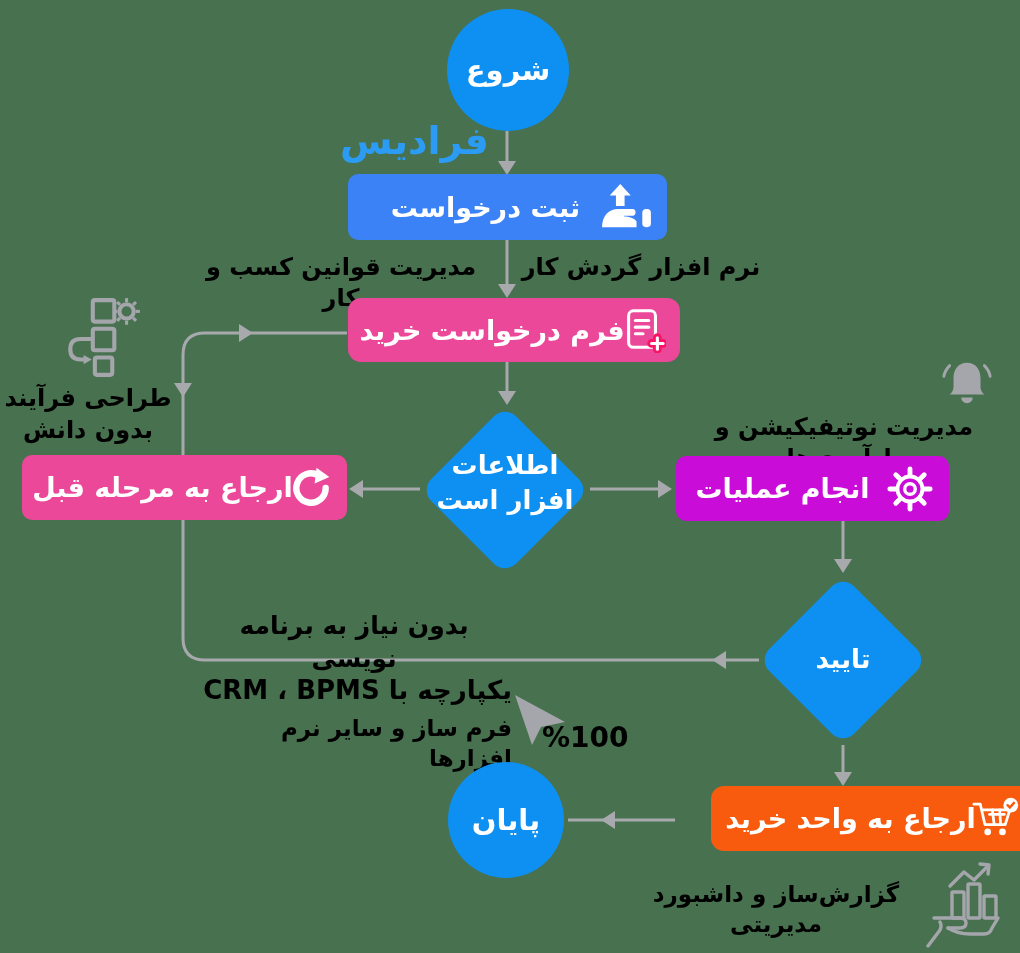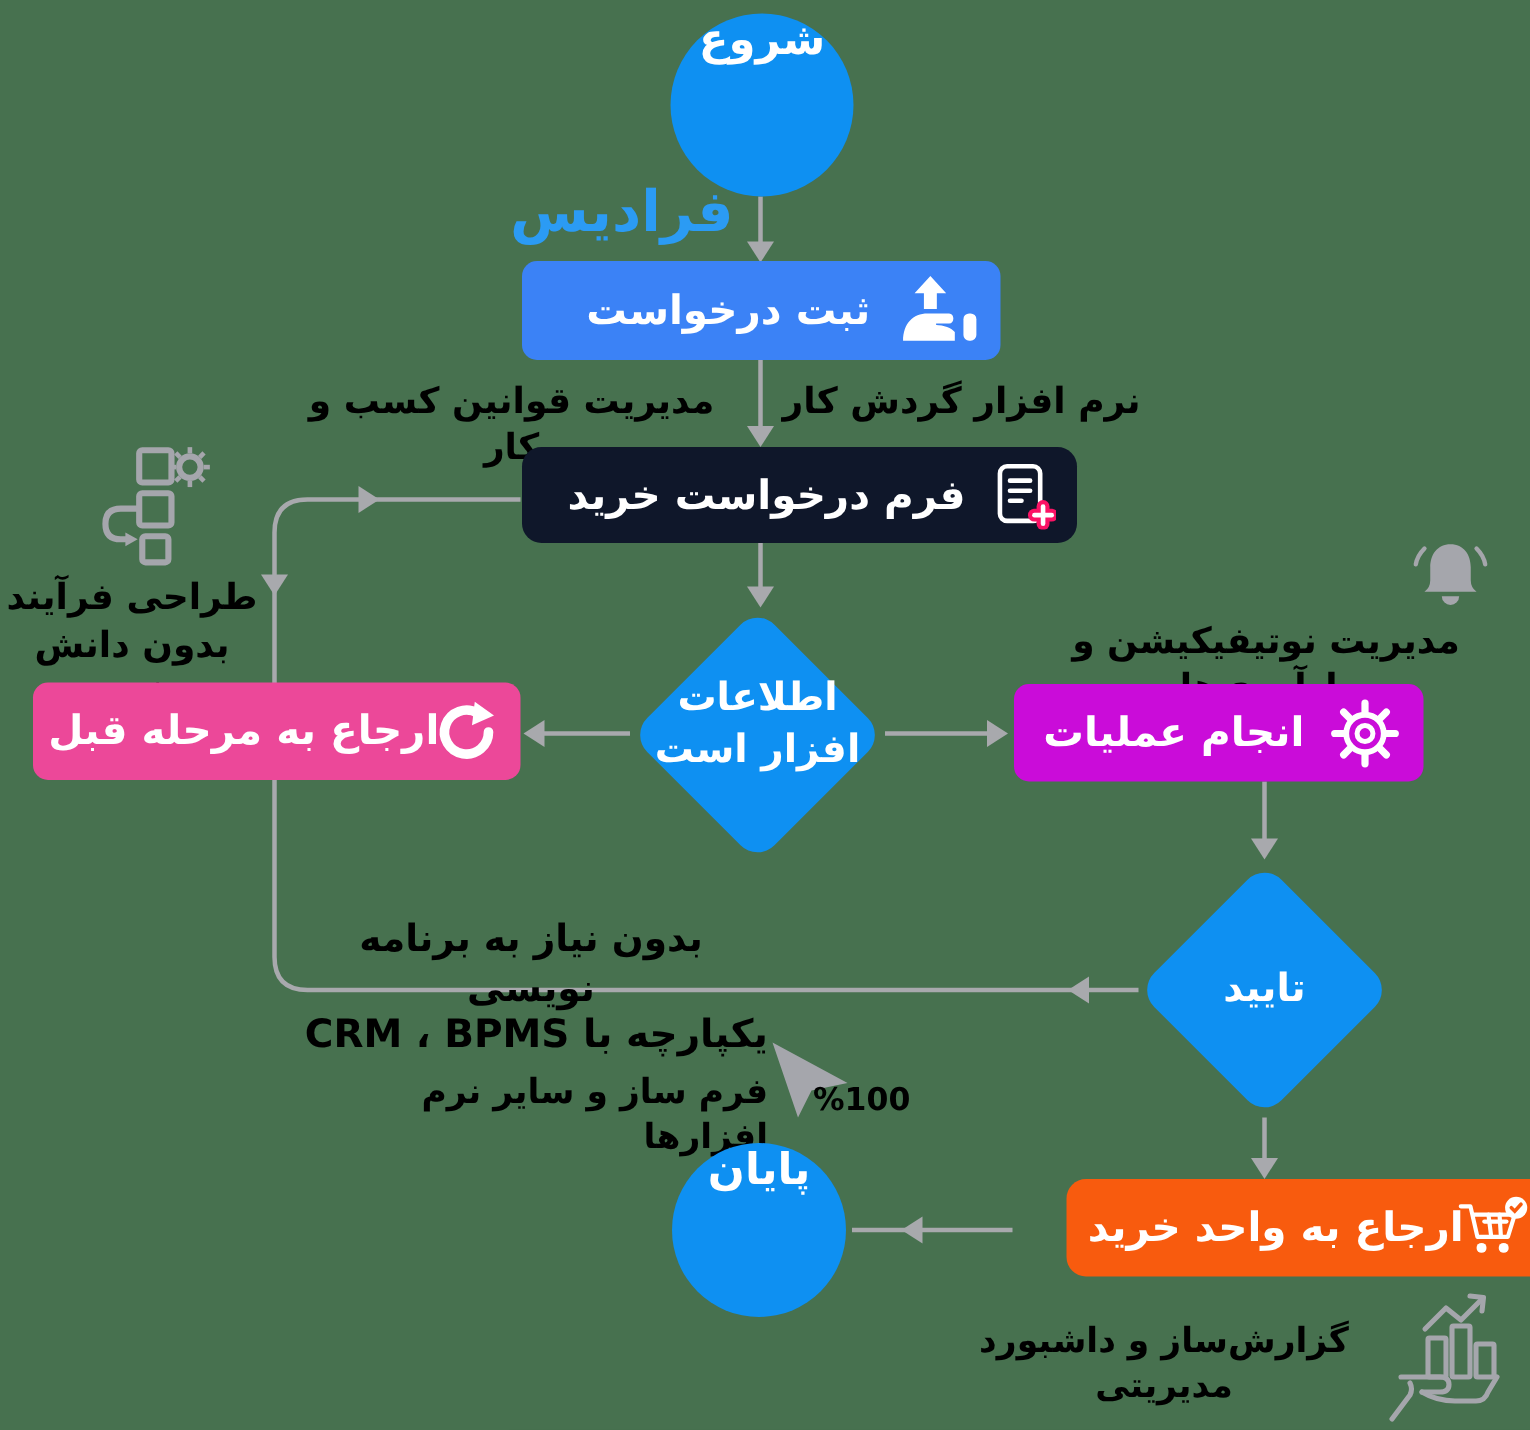--- a/index.html
+++ b/index.html
@@ -12,21 +12,21 @@
     position:absolute;z-index:3;display:flex;align-items:center;justify-content:center;
     color:#fff;font-weight:bold;font-size:27px;border-radius:10px;direction:rtl;
     padding-right:44px;box-sizing:border-box;
   }
   .flow-box .box-icon{
     position:absolute;right:14px;top:50%;transform:translateY(-50%);
     display:flex;align-items:center;justify-content:center;
   }
   .circle-node{
     position:absolute;z-index:3;border-radius:50%;background:#0E90F2;color:#fff;
-    display:flex;justify-content:center;font-weight:bold;font-size:29px;direction:rtl;
+    display:flex;align-items:center;justify-content:center;font-weight:bold;font-size:29px;direction:rtl;
   }
   .diamond{
     position:absolute;z-index:2;width:120px;height:120px;background:#0E90F2;
     transform:rotate(45deg);border-radius:16px;
   }
   .diamond-label{
     position:absolute;z-index:3;color:#fff;font-weight:bold;font-size:26px;
     text-align:center;direction:rtl;line-height:35px;
   }
   .caption{
@@ -89,21 +89,21 @@
     </span>
   </div>
 
   <div class="caption" style="left:205px;top:252px;width:272px;font-size:24px;">
     <span>مدیریت قوانین کسب و کار</span>
   </div>
   <div class="caption" style="left:520px;top:252px;width:242px;font-size:24px;">
     <span>نرم افزار گردش کار</span>
   </div>
 
-  <div class="flow-box" style="left:348px;top:298px;width:370px;height:64px;background:#0f172a;border-radius:13px;">
+  <div class="flow-box" style="left:348px;top:298px;width:332px;height:64px;background:#ec4899;border-radius:13px;">
     <span>فرم درخواست خرید</span>
     <span class="box-icon">
       <svg viewBox="0 0 48 48" width="46" height="46">
         <rect x="9" y="4" width="28" height="38" rx="5" fill="none" stroke="#fff" stroke-width="3.2"></rect>
         <line x1="16" y1="14" x2="30" y2="14" stroke="#fff" stroke-width="3.2" stroke-linecap="round"></line>
         <line x1="16" y1="21" x2="30" y2="21" stroke="#fff" stroke-width="3.2" stroke-linecap="round"></line>
         <line x1="16" y1="28" x2="24" y2="28" stroke="#fff" stroke-width="3.2" stroke-linecap="round"></line>
         <g stroke="#FB1365" stroke-width="9" stroke-linecap="round">
             <line x1="33" y1="38" x2="45" y2="38"></line>
             <line x1="39" y1="32" x2="39" y2="44"></line>
@@ -206,21 +206,21 @@
     <span>یکپارچه با CRM ، BPMS</span>
   </div>
   <div class="caption right-align" style="left:202px;top:714px;width:310px;font-size:23px;">
     <span>فرم ساز و سایر نرم افزارها</span>
   </div>
   <div class="gray-icon" style="left:514px;top:694px;">
     <svg viewBox="0 0 52 52" width="52" height="52">
         <polygon fill="#A5A6AC" points="1,1 51,28 27,33 18,51"></polygon>
       </svg>
   </div>
-  <div class="caption" style="left:542px;top:720px;width:70px;font-size:21px;direction:ltr;text-align:left;">
+  <div class="caption" style="left:542px;top:720px;width:70px;font-size:28px;direction:ltr;text-align:left;">
     <span>%100</span>
   </div>
 
   <div class="flow-box" style="left:675px;top:786px;width:323px;height:65px;background:#F85B0E;border-radius:13px;margin-left:36px;">
     <span>ارجاع به واحد خرید</span>
     <span class="box-icon">
       <svg viewBox="0 0 52 48" width="48" height="46">
         <g stroke="#fff" stroke-width="3" fill="none" stroke-linejoin="round" stroke-linecap="round">
           <path d="M2 8 L9 8 L14 30 L36 30 L41 14 L11 14"></path>
           <line x1="19" y1="19" x2="35" y2="19"></line>

